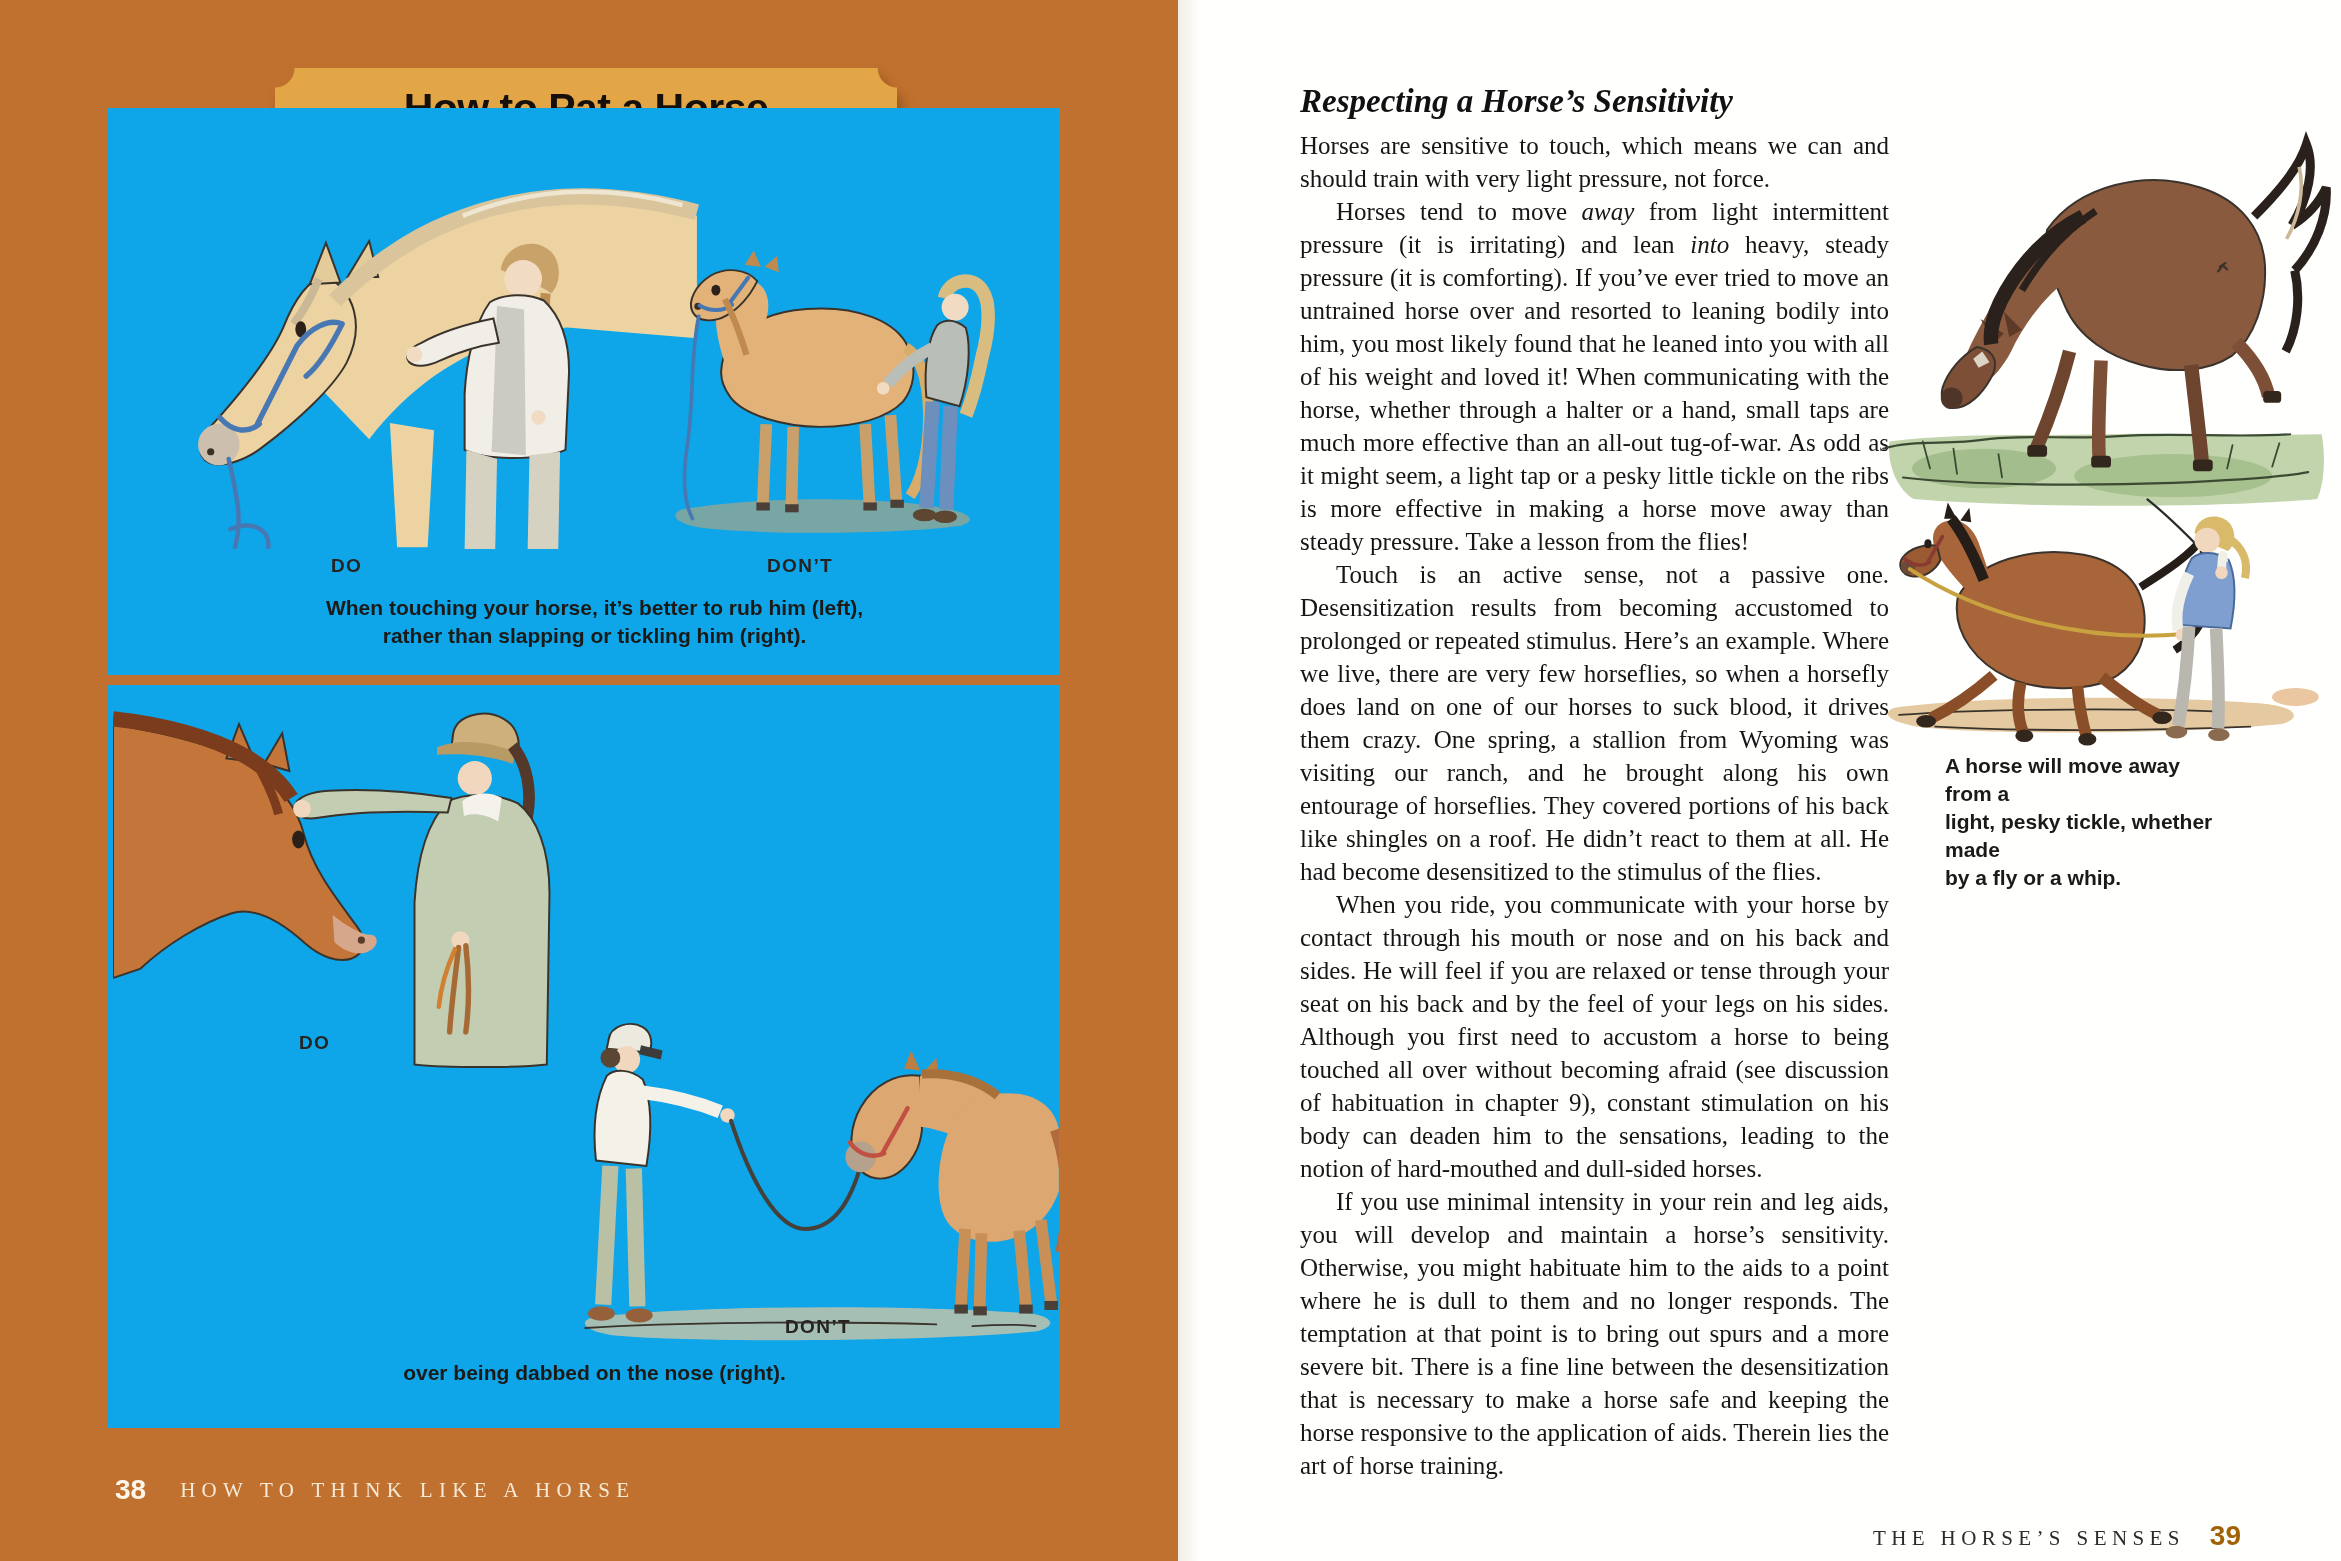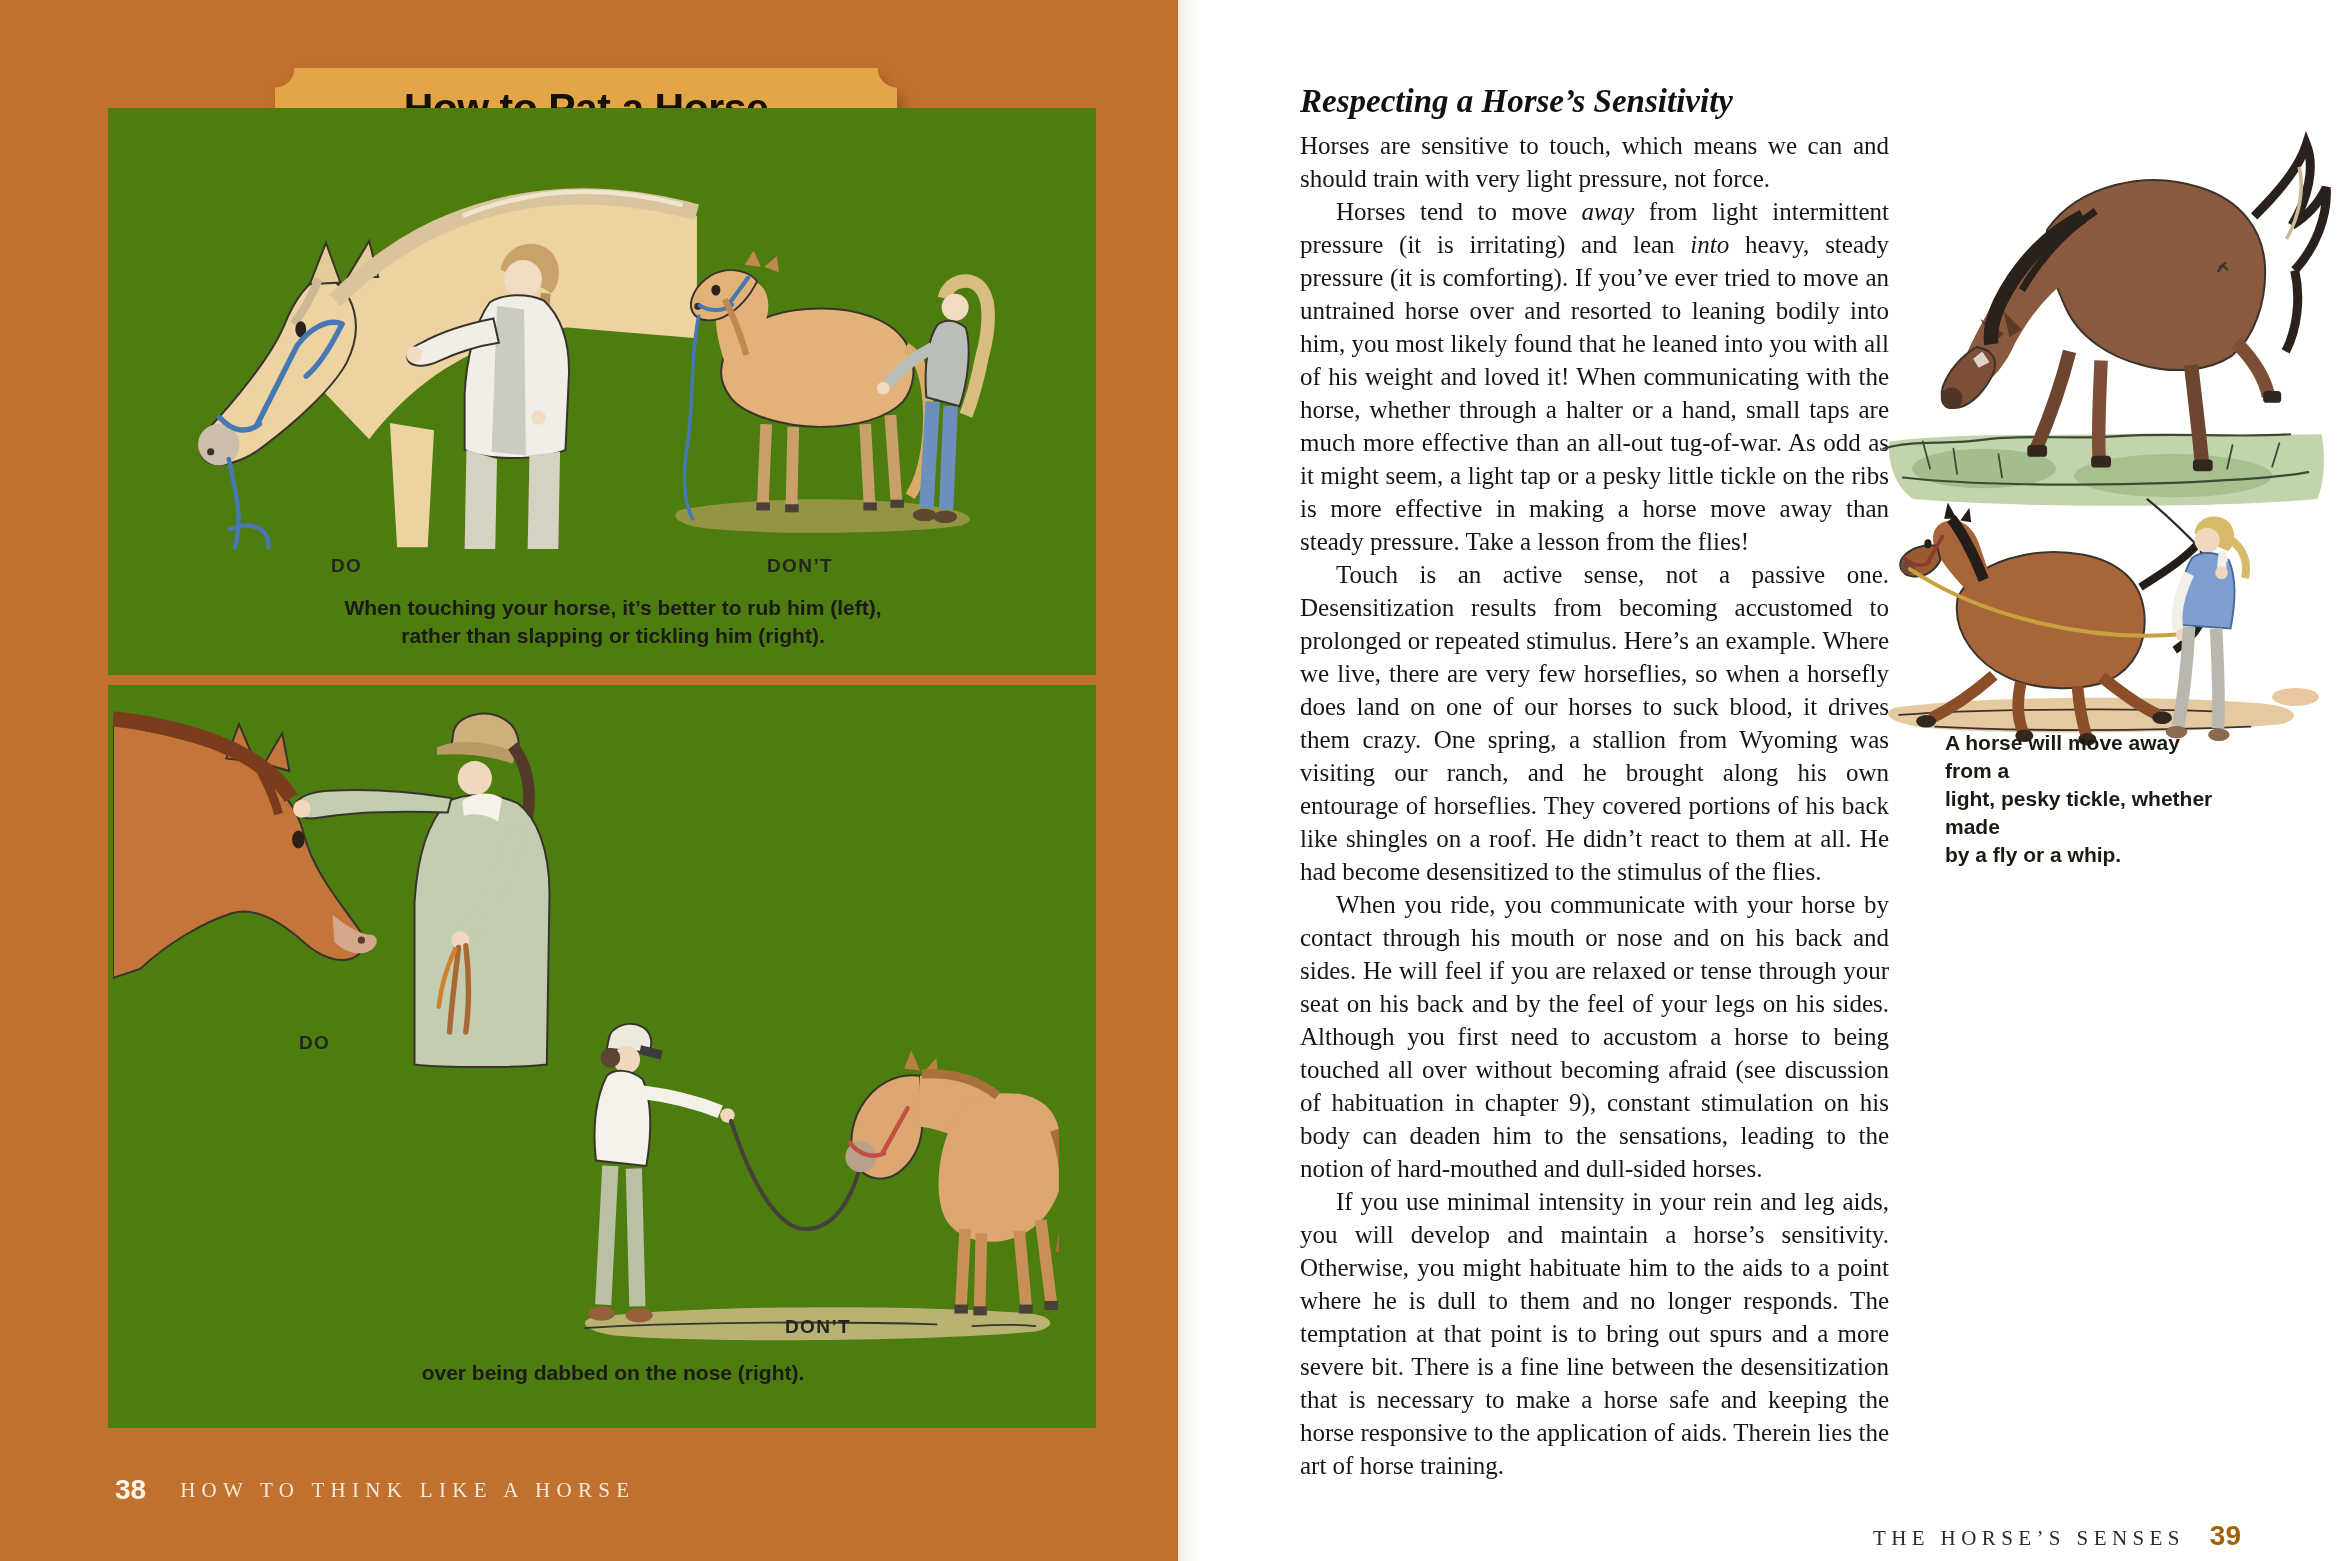--- a/index.html
+++ b/index.html
@@ -9,42 +9,42 @@
   .left-page{position:absolute;left:0;top:0;width:1178px;height:1561px;background:#c1712f;}
   .banner{position:absolute;left:275px;top:68px;width:622px;height:81px;
     background:
       radial-gradient(circle at 0 0, rgba(0,0,0,0) 19px, #e2a647 20px) 0 0/51% 51% no-repeat,
       radial-gradient(circle at 100% 0, rgba(0,0,0,0) 19px, #e2a647 20px) 100% 0/51% 51% no-repeat,
       radial-gradient(circle at 0 100%, rgba(0,0,0,0) 19px, #e2a647 20px) 0 100%/51% 51% no-repeat,
       radial-gradient(circle at 100% 100%, rgba(0,0,0,0) 19px, #e2a647 20px) 100% 100%/51% 51% no-repeat;
     filter:drop-shadow(5.4px 9px 6.3px rgba(60,30,0,.35));
     display:flex;align-items:center;justify-content:center;}
   .banner-title{font-size:41px;font-weight:bold;color:#17100a;letter-spacing:-0.5px;}
-  .panel{position:absolute;left:108px;width:951px;background:#4d7c0f;padding-left:37px;}
+  .panel{position:absolute;left:108px;width:951px;background:#0ea5e9;}
   .panel1{top:108px;height:567px;}
   .panel2{top:685px;height:743px;}
   .do-dont{position:absolute;font-size:19px;font-weight:bold;letter-spacing:1.4px;color:#262320;}
   .panel-caption{position:absolute;left:11px;width:100%;text-align:center;
     font-size:21px;font-weight:bold;color:#1c1a17;line-height:28px;}
   .illo{position:absolute;}
   .left-footer{position:absolute;left:115px;top:1474px;display:flex;align-items:center;gap:34px;}
   .folio-left{font-size:28px;font-weight:bold;color:#fdf6ea;font-family:"Liberation Sans",sans-serif;}
   .book-title{font-size:21px;color:#f4ead7;letter-spacing:6.3px;font-family:"Liberation Serif",serif;}
   
   .right-page{position:absolute;left:1178px;top:0;width:1164px;height:1561px;background:#fffffe;}
   .right-page::before{content:"";position:absolute;left:0;top:0;width:21.6px;height:100%;
     background:linear-gradient(to right, rgba(150,110,60,.12), rgba(150,110,60,0));}
   .article{position:absolute;left:122px;top:83px;width:589px;color:#161616;}
   .article h2{margin:0 0 9px 0;font-family:"Liberation Serif",serif;font-style:italic;
     font-weight:bold;font-size:33px;letter-spacing:0;color:#111;}
   .article p{margin:0;font-family:"Liberation Serif",serif;font-size:25px;line-height:33px;
     text-align:justify;}
   .article p.indent{text-indent:36px;}
   .article i{font-style:italic;}
-  .right-caption{position:absolute;left:767px;top:729px;width:279px;
+  .right-caption{position:absolute;left:767px;top:752px;width:279px;
     font-size:21px;font-weight:bold;line-height:28px;color:#1c1a17;}
   .right-footer{position:absolute;right:101px;top:1477px;display:flex;align-items:baseline;gap:25px;}
   .chapter-title{font-size:21px;color:#2e2c2a;letter-spacing:5.4px;font-family:"Liberation Serif",serif;margin-top:23px;}
   .folio-right{font-size:28px;font-weight:bold;color:#a16207;font-family:"Liberation Sans",sans-serif;margin-top:43px;}
   
   .ink{stroke:#3a332c;stroke-width:2.2;fill:none;stroke-linecap:round;}
   svg{display:block;}
 </style>
 </head>
 <body>

